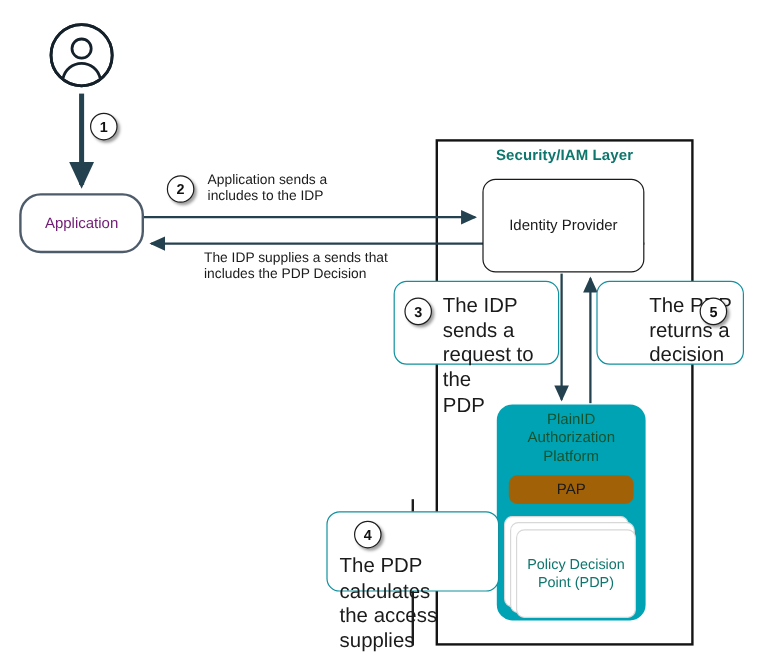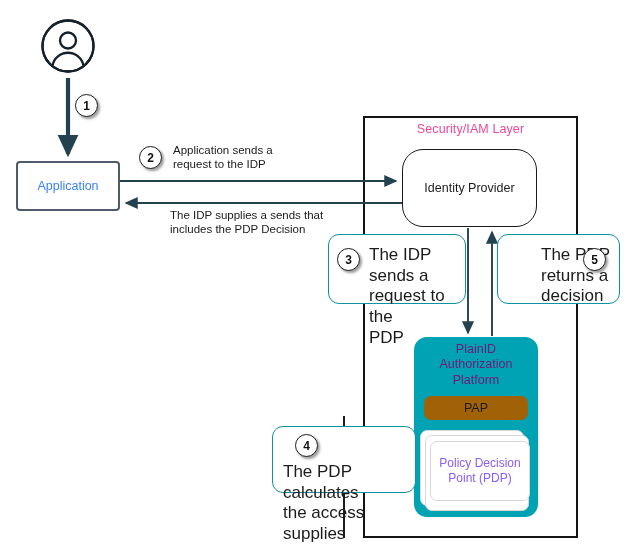--- a/index.html
+++ b/index.html
@@ -29,50 +29,50 @@
     border: 2px solid #141414;
     box-sizing: border-box;
     background: transparent;
   }
   #iam-layer-title {
     left: 363px;
     top: 122px;
     width: 215px;
     text-align: center;
     font-size: 12.5px;
-    font-weight: normal;
-    color: #ec4899;
+    font-weight: bold;
+    color: #0f766e;
     letter-spacing: .1px;
   }
 
   
   #application-box {
     left: 16px;
     top: 161px;
     width: 104px;
     height: 50px;
     border: 2.2px solid #4d5b6b;
-    border-radius: 4px;
+    border-radius: 18px;
     background: #ffffff;
     box-sizing: border-box;
     display: flex;
     align-items: center;
     justify-content: center;
     font-size: 12.5px;
-    color: #3b82f6;
+    color: #701a75;
   }
 
   
   #idp-box {
     left: 402px;
     top: 149px;
     width: 135px;
     height: 78px;
     border: 1.8px solid #1a1a1a;
-    border-radius: 21px;
+    border-radius: 11px;
     background: #ffffff;
     box-sizing: border-box;
     display: flex;
     flex-direction: column;
     align-items: center;
     justify-content: center;
     font-size: 12.5px;
     color: #1b1b1b;
     line-height: 1.35;
   }
@@ -86,21 +86,21 @@
     height: 180px;
     background: #00a3b4;
     border-radius: 13px;
     box-sizing: border-box;
   }
   #plainid-title {
     left: 414px;
     top: 342px;
     width: 124px;
     text-align: center;
-    color: #701a75;
+    color: #14532d;
     font-size: 12.5px;
     line-height: 1.22;
   }
   #pap-box {
     left: 424px;
     top: 396px;
     width: 104px;
     height: 24px;
     background: #a16207;
     border-radius: 7px;
@@ -112,23 +112,23 @@
   }
   .pdp-card {
     background: #ffffff;
     border-radius: 7px;
     border: 1px solid #d8d8d8;
     box-sizing: border-box;
   }
   #pdp-card-back  { left: 420px; top: 430px; width: 104px; height: 76px; }
   #pdp-card-mid   { left: 425px; top: 435px; width: 104px; height: 76px; }
   #pdp-card-front {
-    left: 430px; top: 441px; width: 100px; height: 60px;
+    left: 430px; top: 441px; width: 100px; height: 74px;
     display: flex; align-items: center; justify-content: center;
-    text-align: center; font-size: 12px; color: #8b5cf6; line-height: 1.25;
+    text-align: center; font-size: 12px; color: #0f766e; line-height: 1.25;
   }
 
   
   #user-icon { left: 40px; top: 18px; width: 56px; height: 56px; }
 
   
   #connectors { left: 0; top: 0; width: 638px; height: 553px; }
 
   
   .step-badge {
@@ -229,21 +229,21 @@
   </div>
 
   <div class="abs step-badge" style="left:75px; top:94px;">
     <span>1</span>
   </div>
 
   <div class="abs step-badge" style="left:139px; top:146px;">
     <span>2</span>
   </div>
   <div class="abs caption" style="left:173px; top:144px; width:160px;">Application sends a
-request to the IDP</div>
+includes to the IDP</div>
 
   <div class="abs caption" style="left:170px; top:209px; width:200px;">The IDP supplies a sends that
 includes the PDP Decision</div>
 
   <div class="abs callout" id="callout-3"></div>
   <div class="abs step-badge" style="left:337px; top:248px;">
     <span>3</span>
   </div>
   <div class="abs callout-text" style="left:369px; top:245px; width:90px;">The IDP
 sends a

